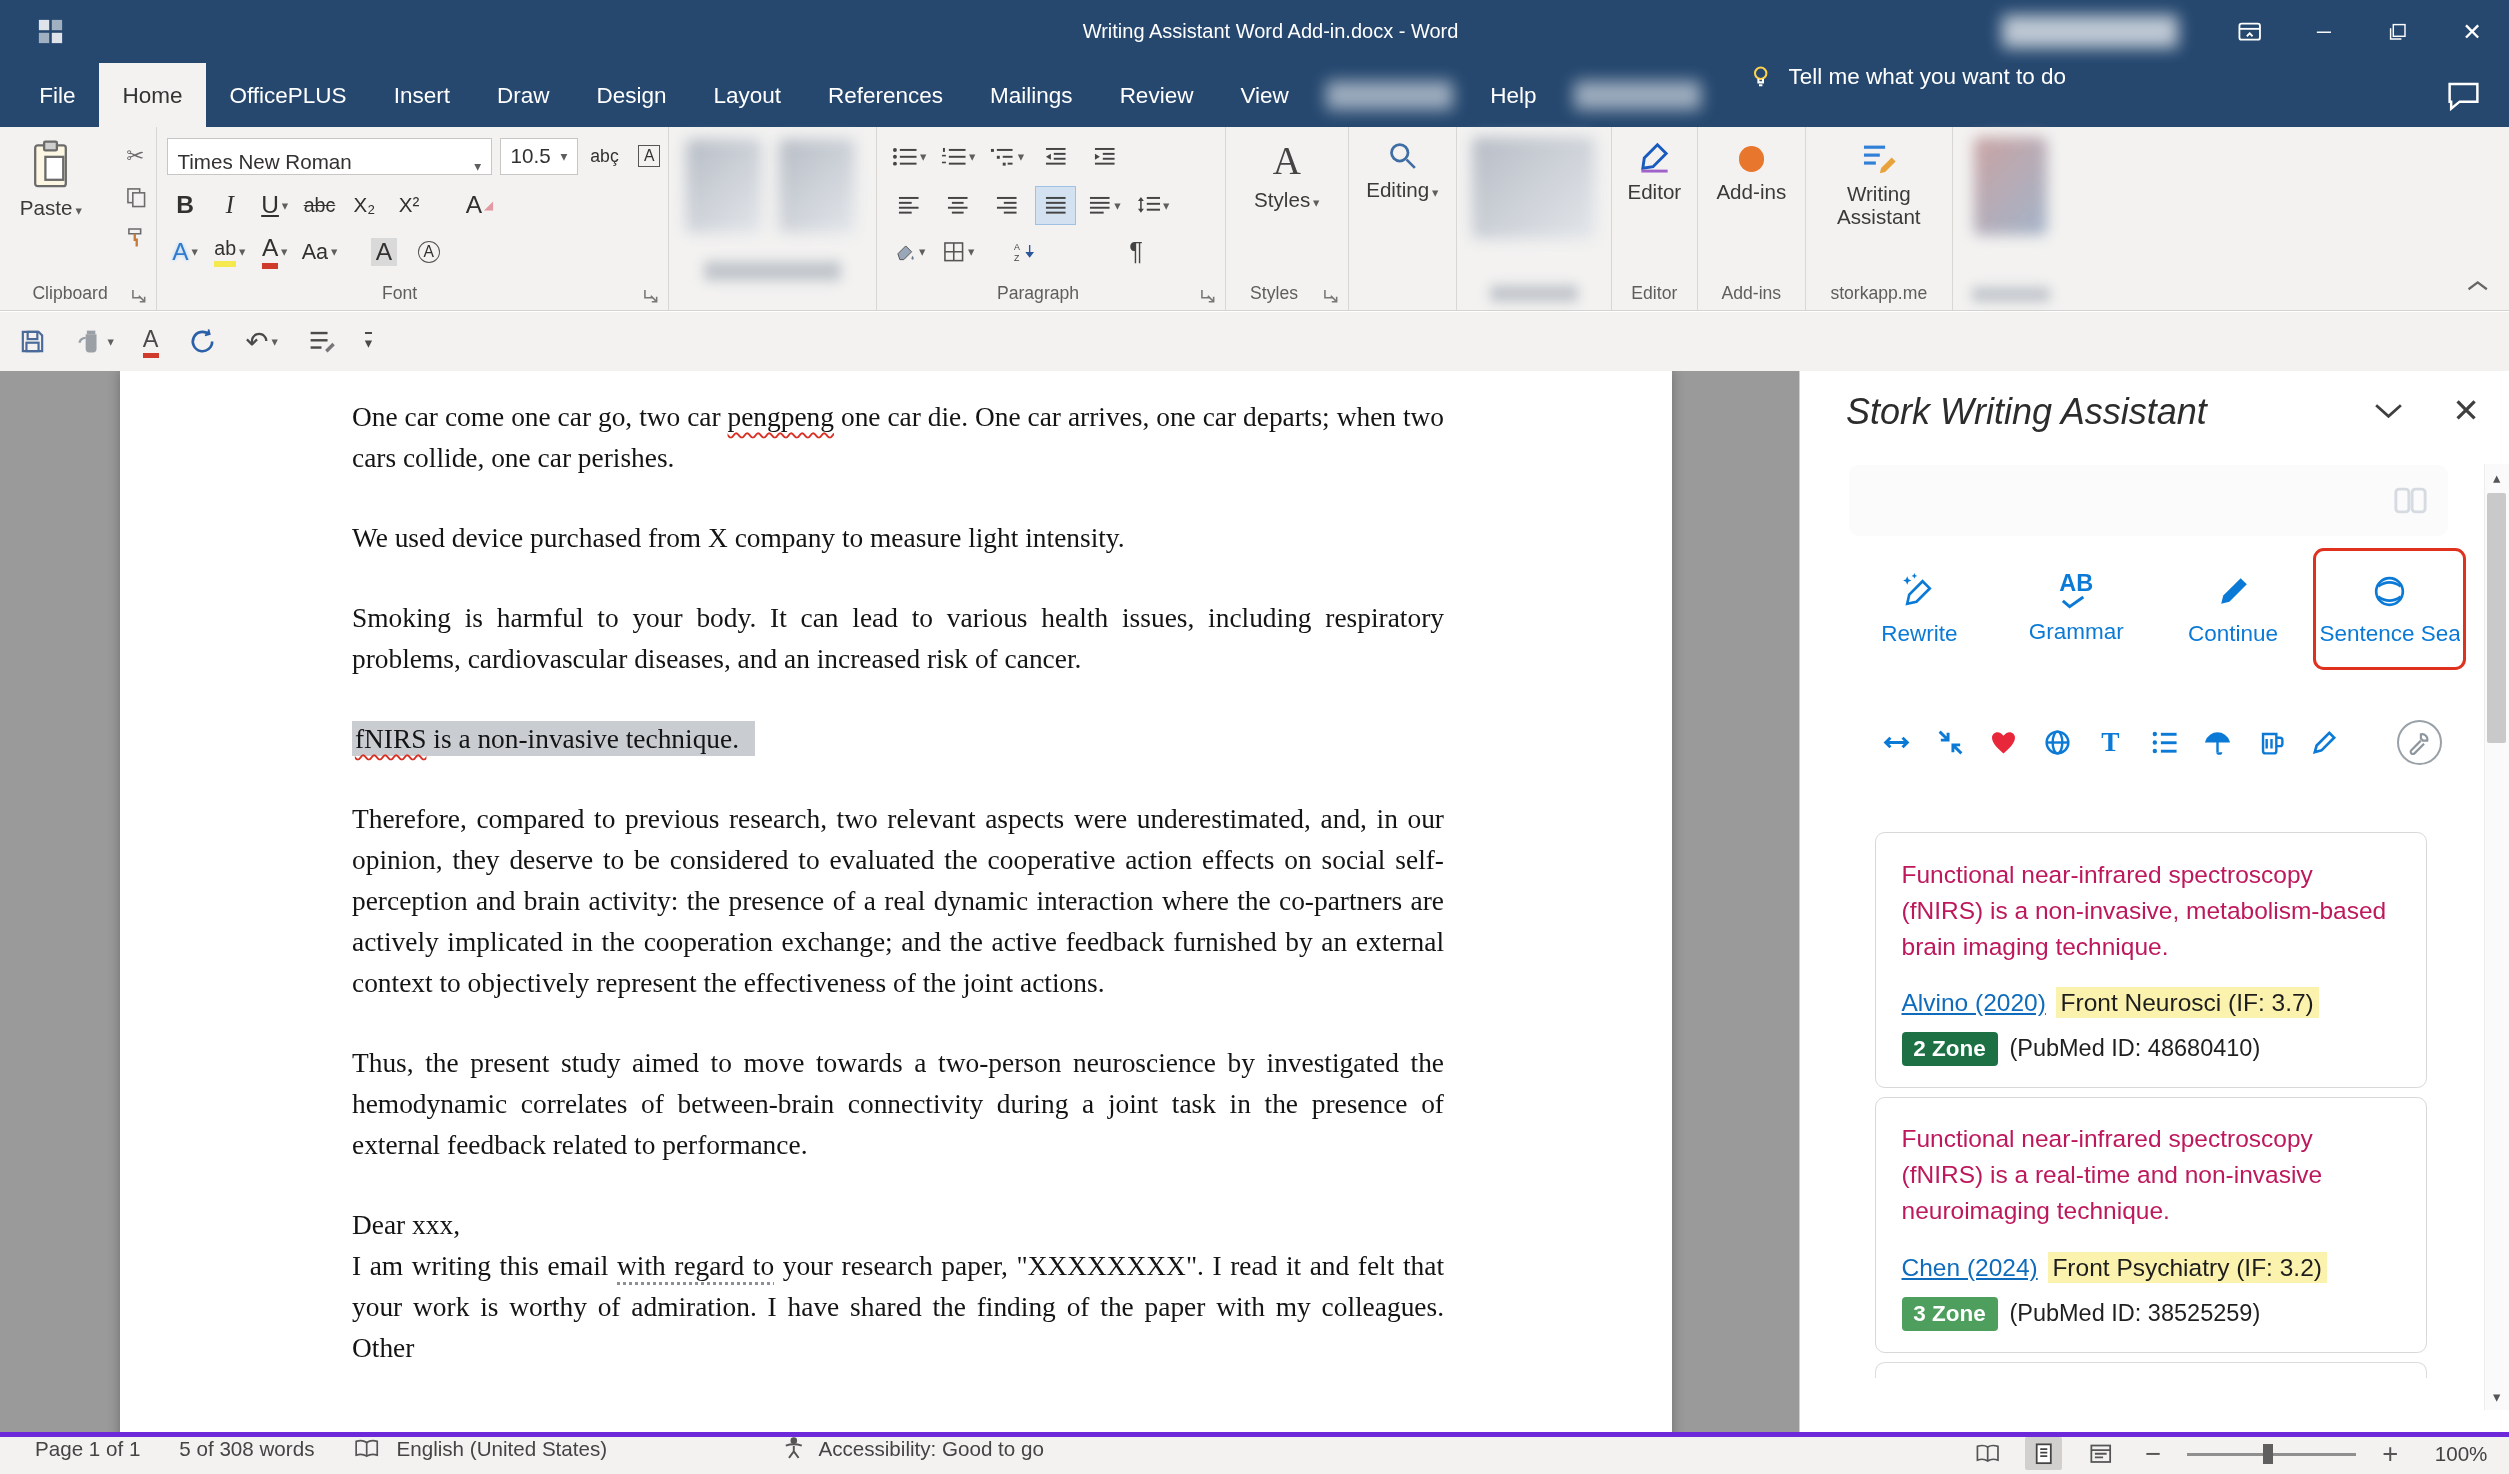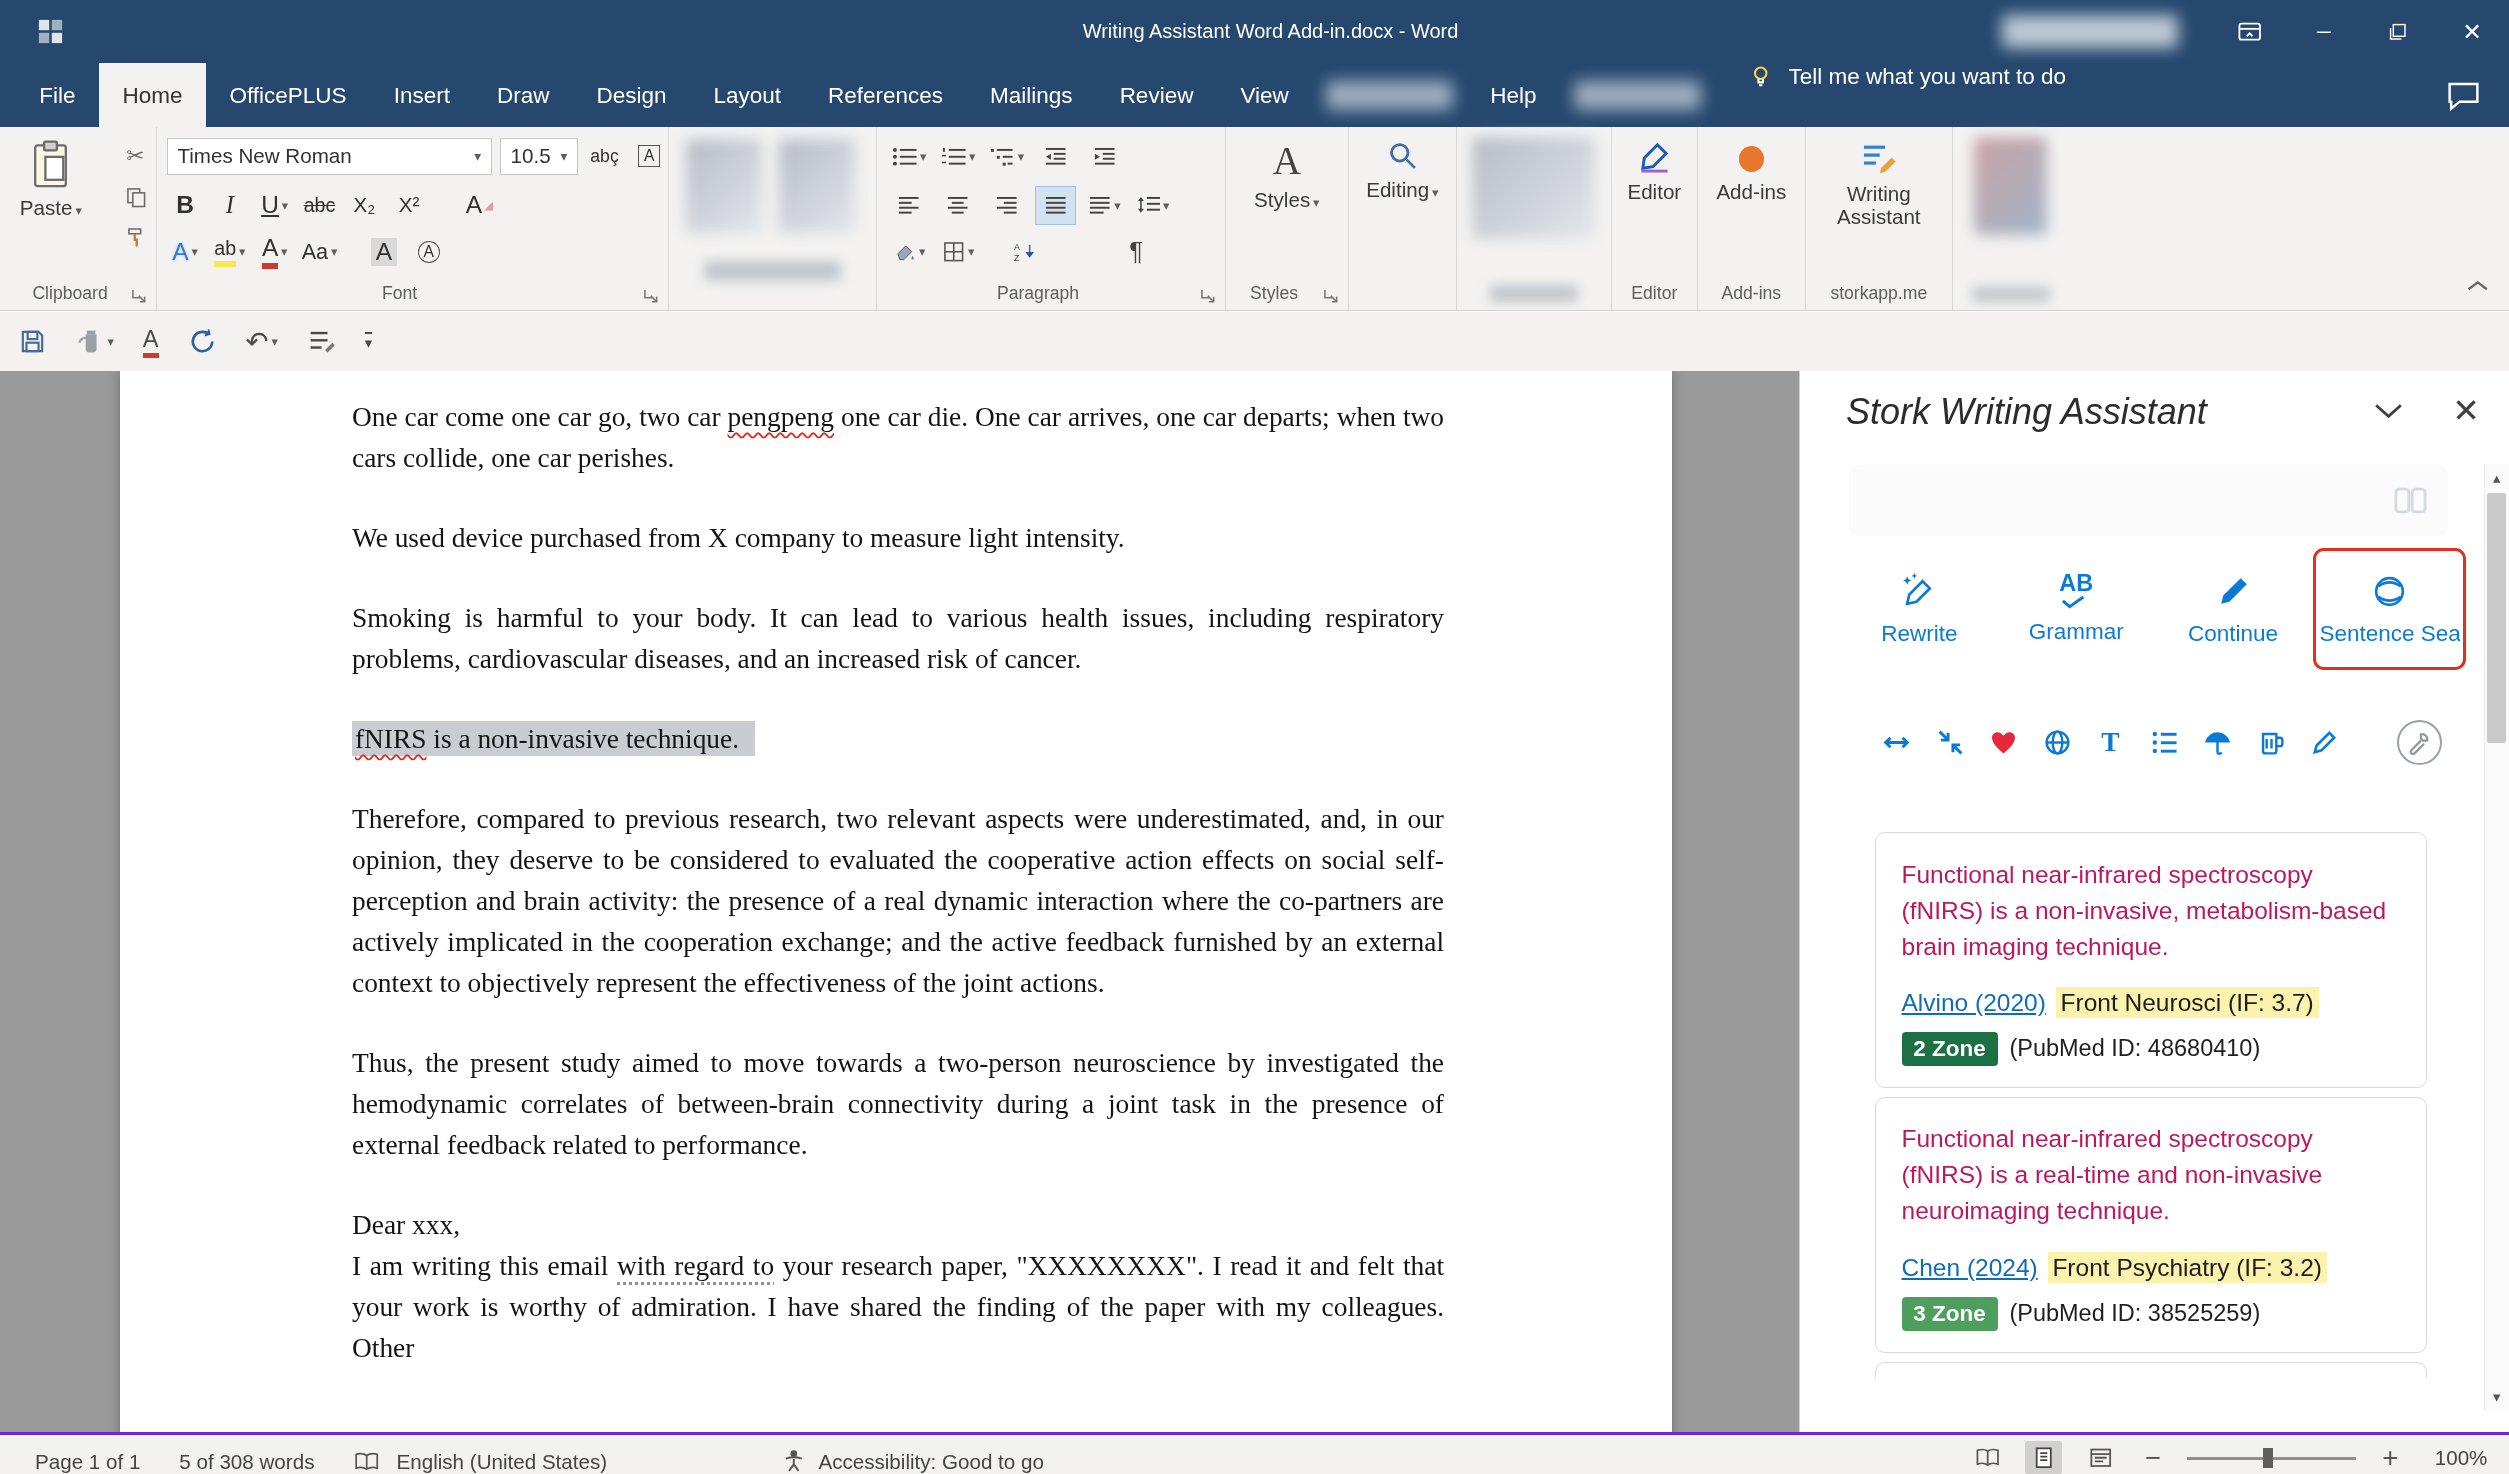--- a/index.html
+++ b/index.html
@@ -44,21 +44,21 @@
   .cut::before { content:"✂"; }
 
   
   .g-font { width:512px; padding-left:9.8px; }
   .frow { display:flex; align-items:center; gap:7.8px; }
   .frow1 { margin-top:2px; }
   .frow2 { margin-top:9.8px; }
   .frow3 { margin-top:7.8px; }
   .combo { height:37px; background:#fff; border:1px solid #c8c6c4; display:flex; align-items:center; font-size:20.6px; padding:0 9.8px; color:#323130; }
   .combo::after { content:"▾"; margin-left:auto; color:#605e5c; font-size:13.7px; padding-left:7.8px; }
-  .combo.name { width:344px; }
+  .combo.name { width:344px;align-items:flex-end; }
   .combo.size { width:82px; }
   .rbtn { height:39px; min-width:37px; display:flex; align-items:center; justify-content:center; font-size:24.5px; color:#323130; }
   .g-b::before { content:"B"; font-weight:bold; }
   .g-i::before { content:"I"; font-style:italic; font-family:"Liberation Serif",serif; }
   .g-u::before { content:"U"; text-decoration:underline; }
   .g-strike::before { content:"abc"; font-size:19.6px; text-decoration:line-through; }
   .g-sub::before { content:"X₂"; font-size:20.6px; }
   .g-sup::before { content:"X²"; font-size:20.6px; }
   .g-clear::before { content:"A"; }
   .g-clear::after { content:"◢"; color:#e39aa2; font-size:11.8px; margin-left:2px; }
@@ -142,21 +142,21 @@
   .pubmed { margin-left:11.8px; font-size:23.5px; color:#1f1f1f; }
   .card-sliver { height:15.7px; border:1.5px solid #dcdcdc; border-bottom:none; border-radius:9.8px 9.8px 0 0; }
 
   .pscroll { position:absolute; top:93px; bottom:21.6px; right:0; width:25.5px; background:#fafafa; border-left:1px solid #ececec; }
   .ps-arrow { position:absolute; left:0; right:0; height:27.4px; display:flex; align-items:center; justify-content:center; font-size:14.7px; color:#555; }
   .ps-up { top:0; } .ps-up::before { content:"▴"; }
   .ps-down { bottom:0; } .ps-down::before { content:"▾"; }
   .ps-thumb { position:absolute; left:2.9px; right:2.9px; top:29px; height:250px; background:#c9c9c9; border-radius:2px; }
 
   
-  .statusbar { position:absolute; left:0; right:0; bottom:0; height:42px; background:#f3f2f1; border-top:3px solid #6d28d9; display:flex; align-items:flex-end; font-size:20.6px; color:#444; }
+  .statusbar { position:absolute; left:0; right:0; bottom:0; height:42px; background:#f3f2f1; border-top:5px solid #6d28d9; display:flex; align-items:flex-start; font-size:20.6px; color:#444; }
   .sb-left { display:flex; align-items:center; gap:39px; padding-left:35px; }
   .sb-acc { display:flex; align-items:center; gap:13.7px; margin-left:137px; }
   .sb-lang { display:flex; align-items:center; gap:15.7px; }
   .sb-right { margin-left:auto; display:flex; align-items:center; gap:19.6px; padding-right:21.6px; }
   .viewbtn { width:37px; height:33px; display:flex; align-items:center; justify-content:center; border-radius:2px; }
   .viewbtn.active { background:#d2d0ce; }
   .zoomglyph { font-size:27.4px; color:#555; width:29px; text-align:center; }
   .z-out::before { content:"−"; } .z-in::before { content:"+"; }
   .zoom-slider { width:169px; height:33px; position:relative; }
   .zoom-track { position:absolute; left:0; right:0; top:15.7px; height:2.9px; background:#8f8f8f; }

